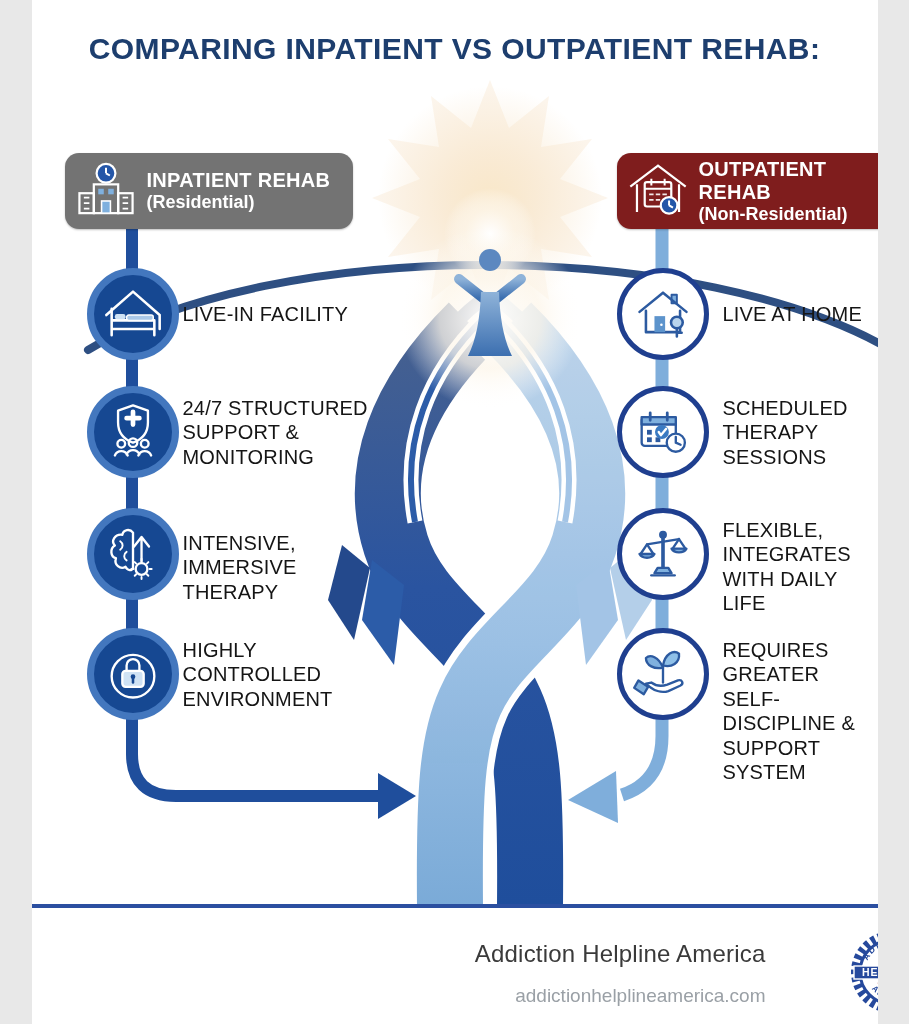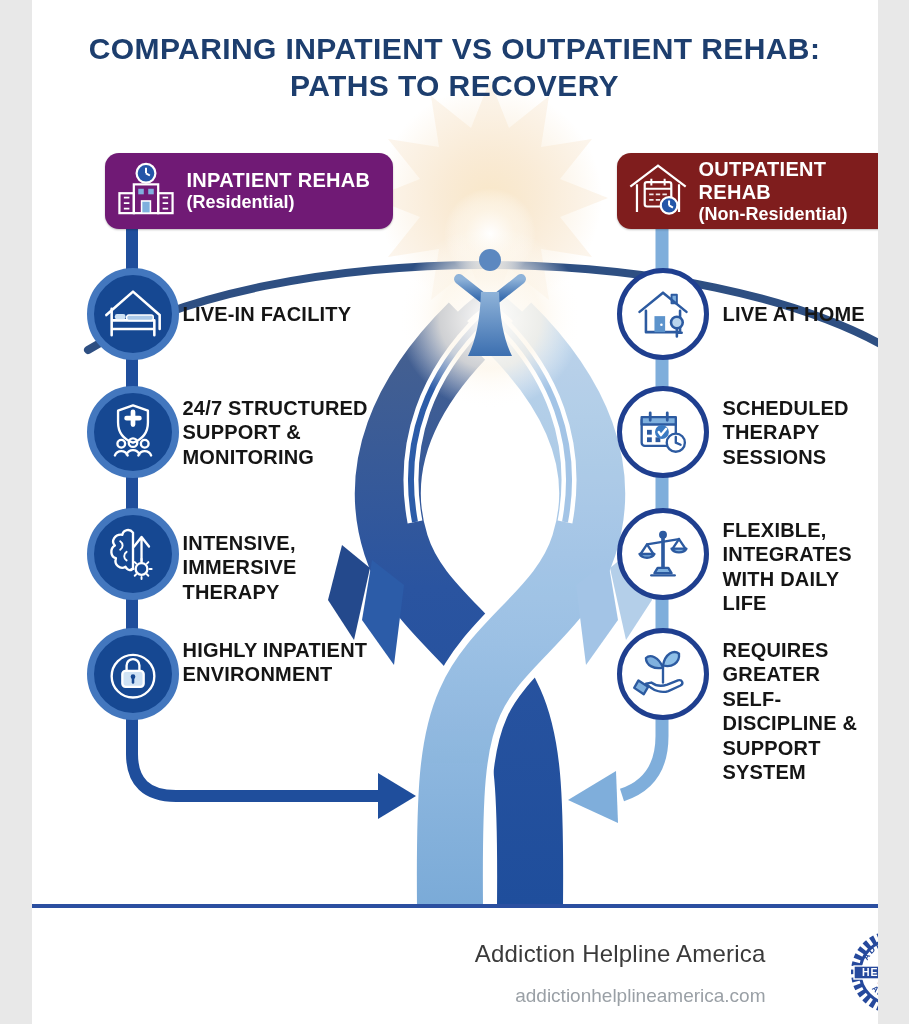--- a/index.html
+++ b/index.html
@@ -3,31 +3,31 @@
 <meta charset="utf-8">
 <style>
   html,body{margin:0;padding:0;background:#e8e8e8;}
   .page{position:relative;width:846px;height:1024px;background:#ffffff;overflow:hidden;
         font-family:"Liberation Sans",sans-serif;margin:0 auto;}
   .title{position:absolute;top:31px;left:0;width:100%;text-align:center;
          color:#1d3e6e;font-weight:800;font-size:30px;line-height:1.23;letter-spacing:.4px;z-index:3;}
   .art{position:absolute;left:0;top:0;width:909px;height:1024px;z-index:1;}
   .badge{position:absolute;top:153px;height:76px;border-radius:14px;display:flex;align-items:center;
          gap:10px;padding:0 10px;box-sizing:border-box;color:#fff;z-index:4;}
-  .badge-left{left:33px;width:288px;background:#701a75;box-shadow:0 1px 2px rgba(0,0,0,.25);margin-left:40px;}
+  .badge-left{left:33px;width:288px;background:#737373;box-shadow:0 1px 2px rgba(0,0,0,.25);}
   .badge-right{left:585px;width:296px;background:#7f1d1d;box-shadow:0 1px 2px rgba(0,0,0,.25);}
   .badge-icon{width:62px;height:62px;flex:0 0 auto;}
   .bt1{font-size:20px;font-weight:800;letter-spacing:.3px;}
   .bt2{font-size:18px;font-weight:700;}
   .circle{position:absolute;width:92px;height:92px;border-radius:50%;box-sizing:border-box;
           display:flex;align-items:center;justify-content:center;z-index:4;}
   .circle-l{left:55px;background:#164892;border:7px solid #4377be;}
   .circle-r{left:585px;background:#ffffff;border:5px solid #1f3f8f;}
   .circle svg{width:64px;height:64px;}
-  .label{position:absolute;font-weight:700;color:#151515;font-size:20px;line-height:1.22;
+  .label{position:absolute;font-weight:400;color:#151515;font-size:20px;line-height:1.22;
          letter-spacing:.2px;z-index:4;}
   .label-l{left:151px;}
   .label-r{left:691px;}
   .divider{position:absolute;top:904px;left:0;width:909px;height:4px;background:#2b4fa0;z-index:5;}
   .footer-text{position:absolute;top:940px;right:112px;text-align:right;z-index:5;}
   .brand{font-size:24px;font-weight:400;color:#3a3a3a;letter-spacing:.2px;}
   .site{font-size:19px;color:#9aa0a6;margin-top:17px;}
   .logo{position:absolute;left:818px;top:930px;width:84px;height:84px;z-index:5;}
 </style>
 </head>
@@ -107,21 +107,20 @@
     </g>
 
     <g>
       <path d="M630 222 L630 736 Q630 782 590 795" fill="none" stroke="#7faedb" stroke-width="13"></path>
       <polygon points="584,771 536,800 586,823" fill="#7faedb"></polygon>
     </g>
   </svg>
 
   <div class="title">
     <div>COMPARING INPATIENT VS OUTPATIENT REHAB:</div>
-    <div>PATHS TO RECOVERY</div>
   </div>
 
   <div class="badge badge-left">
     <svg class="badge-icon" viewBox="-28 -28 56 56">
       <g fill="none" stroke="#ffffff" stroke-width="2">
         <rect x="-11" y="-6" width="22" height="26"></rect>
         <rect x="-24" y="2" width="13" height="18"></rect>
         <rect x="11" y="2" width="13" height="18"></rect>
         <rect x="-7" y="-2" width="5" height="5" fill="#7fb0de" stroke="none"></rect>
         <rect x="2" y="-2" width="5" height="5" fill="#7fb0de" stroke="none"></rect>
@@ -252,21 +251,21 @@
         <path d="M0 -8 C2 -19 10 -23 15 -19 C16 -10 8 -6 0 -8 Z" fill="#8fc0e8"></path>
         <path d="M-16 9 C-9 16 -1 18 5 16 L16 11 C20 9 18 5 14 6 L4 10 C-2 12 -7 11 -11 8 Z" fill="#ffffff"></path>
         <path d="M-23 6 L-14 12 L-18 19 L-27 13 Z" fill="#7fb0de"></path>
       </g>
     </svg>
   </div>
 
   <div class="label label-l" style="top:302px;max-width:300px">LIVE-IN FACILITY</div>
   <div class="label label-l" style="top:396px;max-width:195px">24/7 STRUCTURED SUPPORT &amp; MONITORING</div>
   <div class="label label-l" style="top:531px;max-width:150px">INTENSIVE, IMMERSIVE THERAPY</div>
-  <div class="label label-l" style="top:638px;max-width:190px">HIGHLY INPATIENT ENVIRONMENT</div>
+  <div class="label label-l" style="top:638px;max-width:190px">HIGHLY CONTROLLED ENVIRONMENT</div>
 
   <div class="label label-r" style="top:302px;max-width:300px">LIVE AT HOME</div>
   <div class="label label-r" style="top:518px;max-width:180px">FLEXIBLE, INTEGRATES WITH DAILY LIFE</div>
   <div class="label label-r" style="top:396px;max-width:160px">SCHEDULED THERAPY SESSIONS</div>
   <div class="label label-r" style="top:638px;max-width:230px">REQUIRES GREATER SELF-DISCIPLINE &amp; SUPPORT SYSTEM</div>
 
   <div class="divider"></div>
   <div class="footer-text">
     <div class="brand">Addiction Helpline America</div>
     <div class="site">addictionhelplineamerica.com</div>

